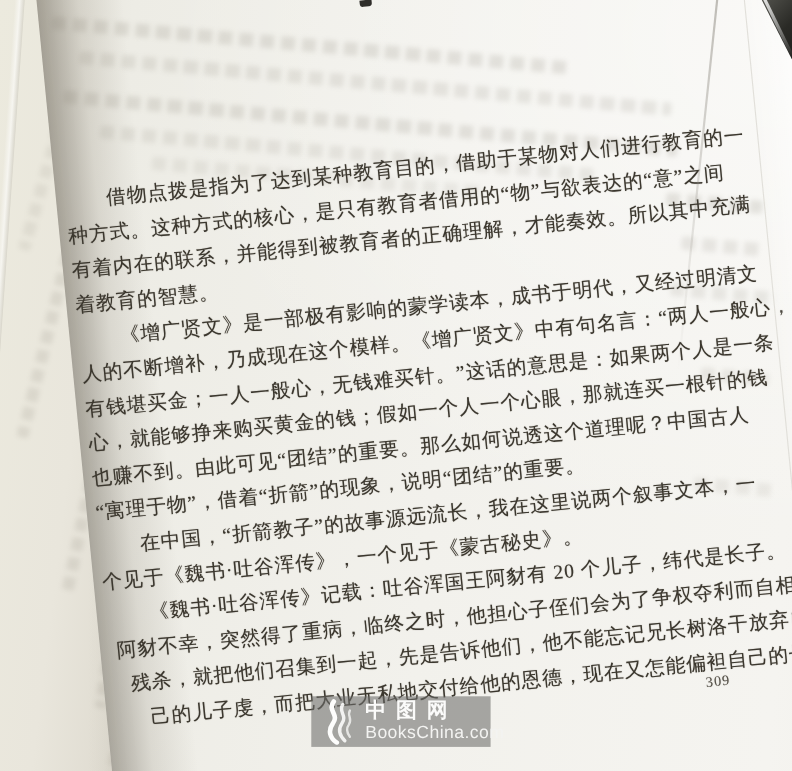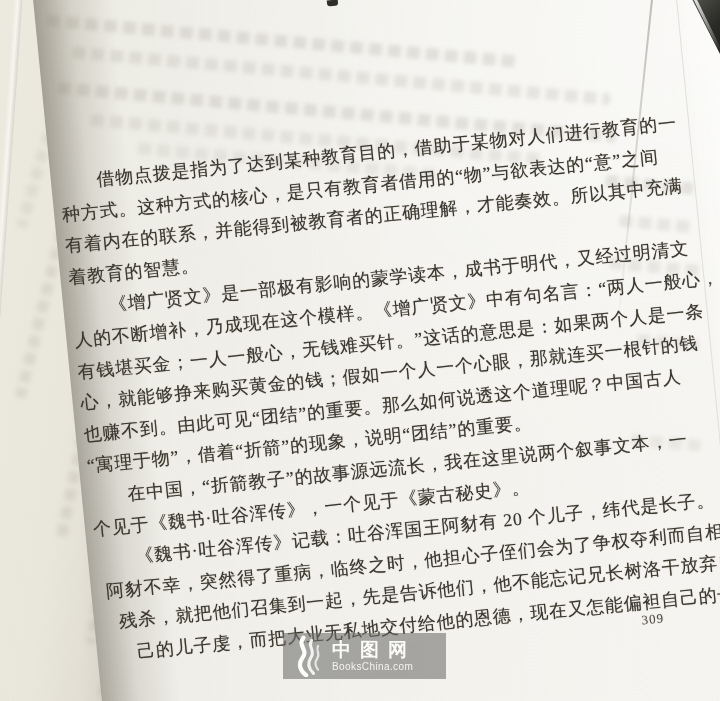--- a/index.html
+++ b/index.html
@@ -61,21 +61,21 @@
     border-radius:0 0 3px 3px;transform:rotate(-6deg);}
 
   
   .watermark{position:absolute;left:283px;top:633px;width:163px;height:46px;
     background:rgba(108,108,106,.58);display:flex;align-items:center;gap:7px;
     padding:0 8px;box-sizing:border-box;
     font-family:"Liberation Sans","DejaVu Sans",sans-serif;}
   .wm-flame{flex:0 0 auto;}
   .wm-text{display:flex;flex-direction:column;line-height:1.05;}
   .wm-name{color:#fbfbfa;font-size:19px;letter-spacing:9px;font-weight:bold;white-space:nowrap;}
-  .wm-url{color:#f3f3f1;font-size:10px;letter-spacing:.4px;margin-top:2px;white-space:nowrap;}
+  .wm-url{color:#f3f3f1;font-size:16px;letter-spacing:.4px;margin-top:2px;white-space:nowrap;}
 </style>
 </head>
 <body>
 
 <div class="scene">
 
   <div class="left-page">
     <div class="lp-edge"></div>
     <div class="lp-streak" style="left:-52px;top:300px;width:190px;transform:rotate(104deg);"></div>
     <div class="lp-streak" style="left:-30px;top:420px;width:230px;transform:rotate(102deg);"></div>

